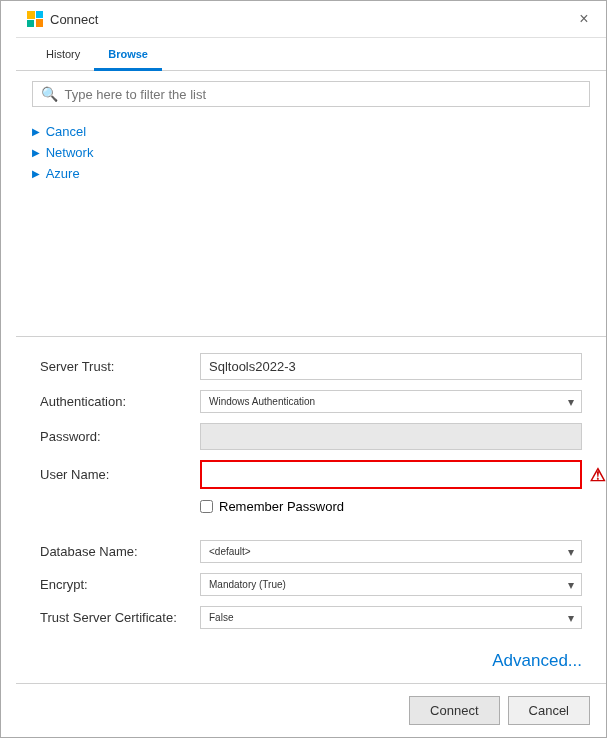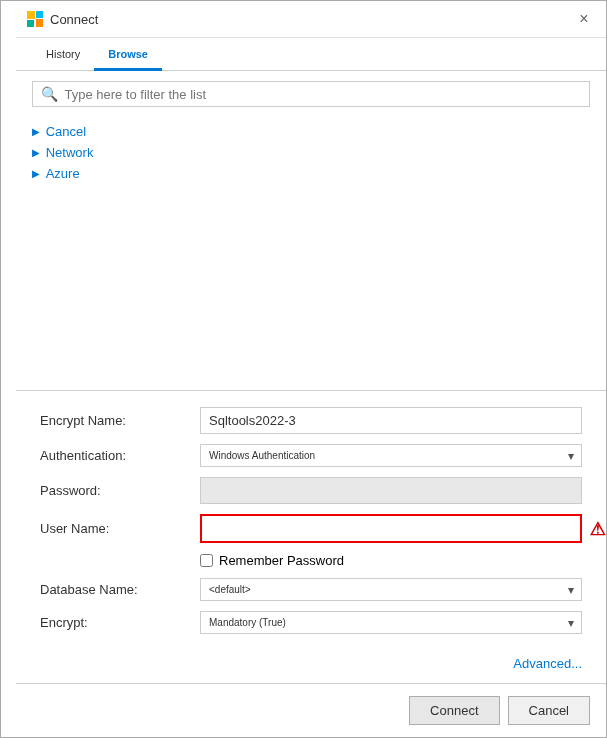--- a/index.html
+++ b/index.html
@@ -186,36 +186,36 @@
       right: -24px;
       top: 50%;
       transform: translateY(-50%);
       color: #cc0000;
       font-size: 18px;
       font-weight: bold;
     }
     .remember-row {
       display: flex;
       align-items: center;
-      margin-bottom: 10px;
+      margin-bottom: 26px;
       padding-left: 160px;
     }
     .remember-row input[type="checkbox"] {
       margin-right: 6px;
     }
 
     .advanced-row {
       display: flex;
       justify-content: flex-end;
       padding: 4px 24px 8px;
     }
     .advanced-link {
       color: #0078d4;
       cursor: pointer;
-      font-size: 13px;
+      font-size: 17px;
       text-decoration: none;
     }
 
     .footer-divider {
       border: none;
       border-top: 1px solid #d0d0d0;
       margin: 4px 0 0 0;
     }
     .footer-buttons {
       display: flex;
@@ -280,21 +280,21 @@
       <span>Azure</span>
     </div>
   </div>
 
   <div class="spacer"></div>
   <hr class="divider">
 
   <div class="form-section">
 
     <div class="form-row">
-      <label class="form-label">Encrypt Name:</label>
+      <label class="form-label">Server Trust:</label>
       <div class="form-control">
         <input type="text" class="form-input" value="Sqltools2022-3" style="">
       </div>
     </div>
 
     <div class="form-row">
       <label class="form-label">Authentication:</label>
       <div class="select-wrapper">
         <select class="form-select">
           <option value="Windows Authentication">Windows Authentication</option>
@@ -337,20 +337,29 @@
       <label class="form-label">Encrypt:</label>
       <div class="select-wrapper">
         <select class="form-select">
           <option value="Mandatory (True)">Mandatory (True)</option>
           <option value="Optional (False)">Optional (False)</option>
           <option value="Strict (True)">Strict (True)</option>
         </select>
       </div>
     </div>
 
+    <div class="form-row">
+      <label class="form-label">Trust Server Certificate:</label>
+      <div class="select-wrapper">
+        <select class="form-select">
+          <option value="False">False</option>
+          <option value="True">True</option>
+        </select>
+      </div>
+    </div>
 
   </div>
 
   <div class="advanced-row">
     <a class="advanced-link">Advanced...</a>
   </div>
 
   <hr class="footer-divider">
 
   <div class="footer-buttons">

